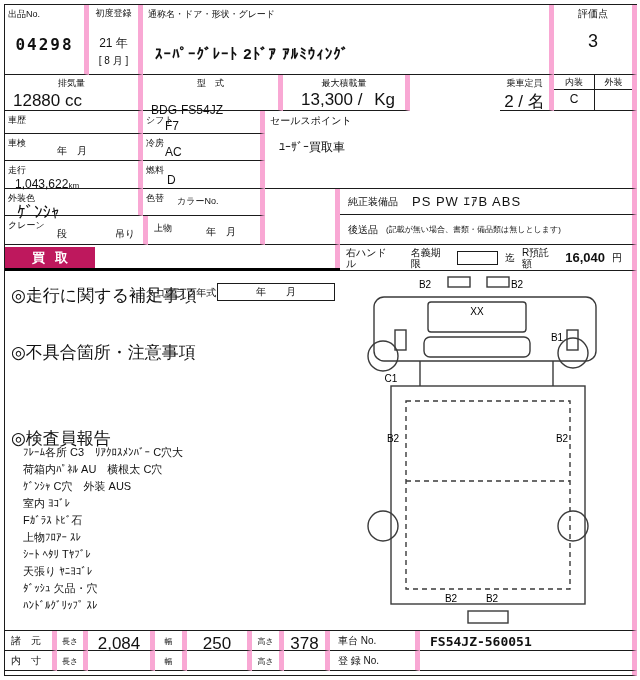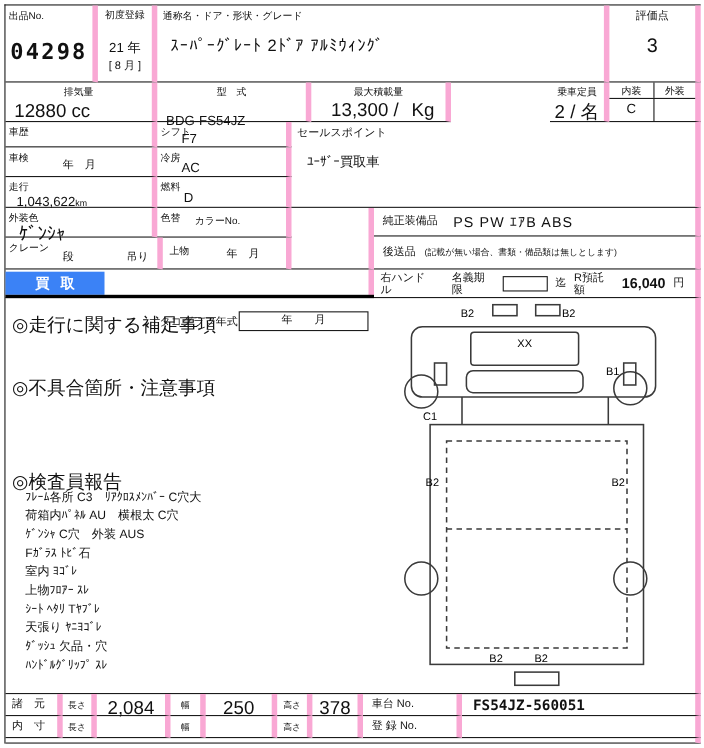--- a/index.html
+++ b/index.html
@@ -8,44 +8,44 @@
   .sheet { position:absolute; left:4px; top:4px; width:633px; height:672px;
     border-top:1px solid #1b1b1b; border-left:1px solid #1b1b1b; background:#fff; }
   .c { position:absolute; border-right:5px solid #f9a8d4; border-bottom:1px solid #1b1b1b; }
   .abs { position:absolute; }
   .l9 { font-size:9px; line-height:10px; }
   .l10 { font-size:10px; line-height:11px; }
   .lbl-tl { position:absolute; left:3px; top:3px; font-size:9px; }
   .lbl-ct { position:absolute; left:0; right:0; top:2px; text-align:center; font-size:9px; }
   .v11 { font-size:17px; } .v12 { font-size:12px; } .v13 { font-size:13px; }
   .mono { font-family:"DejaVu Sans Mono","Liberation Mono",monospace; }
-  .badge { background:#3b82f6; color:#fff; font-size:13px; font-weight:bold;
+  .badge { background:#be185d; color:#fff; font-size:13px; font-weight:bold;
     text-align:center; letter-spacing:10px; text-indent:10px; line-height:21px; }
   .rl { font-size:11px; line-height:17px; white-space:pre; }
   svg text { font-family:"Liberation Sans","DejaVu Sans",sans-serif; }
 </style>
 </head>
 <body>
 
 <div class="sheet">
 
   <div class="c" style="left:0;top:0;width:84px;height:70px">
     <div class="lbl-tl">出品No.</div>
-    <div class="abs mono" style="left:0;right:0;top:30px;text-align:center;font-size:20px;font-weight:bold;letter-spacing:2px">04298</div>
+    <div class="abs mono" style="left:0;right:0;top:30px;text-align:center;font-size:16px;font-weight:bold;letter-spacing:2px">04298</div>
   </div>
 
   <div class="c" style="left:84px;top:0;width:54px;height:70px">
     <div class="lbl-ct">初度登録</div>
     <div class="abs v12" style="left:0;right:0;top:30px;text-align:center">21 年</div>
     <div class="abs l10" style="left:0;right:0;top:50px;text-align:center">[ 8 月 ]</div>
   </div>
 
   <div class="c" style="left:138px;top:0;width:411px;height:70px">
     <div class="lbl-tl" style="left:5px">通称名・ドア・形状・グレード</div>
-    <div class="abs" style="left:12px;top:28px;font-size:15px;font-weight:normal;letter-spacing:1px">ｽｰﾊﾟｰｸﾞﾚｰﾄ 2ﾄﾞｱ ｱﾙﾐｳｨﾝｸﾞ</div>
+    <div class="abs" style="left:12px;top:40px;font-size:15px;font-weight:bold;letter-spacing:1px">ｽｰﾊﾟｰｸﾞﾚｰﾄ 2ﾄﾞｱ ｱﾙﾐｳｨﾝｸﾞ</div>
   </div>
 
   <div class="c" style="left:549px;top:0;width:83px;height:70px">
     <div class="lbl-ct" style="font-size:10px">評価点</div>
     <div class="abs" style="left:0;right:0;top:26px;text-align:center;font-size:18px">3</div>
   </div>
 
   <div class="c" style="left:0;top:70px;width:138px;height:36px">
     <div class="lbl-ct">排気量</div>
     <div class="abs v11" style="left:8px;top:16px">12880 cc</div>
@@ -160,22 +160,22 @@
     <div class="abs l10" style="left:140px;top:16px">タコグラフ年式</div>
     <div class="abs l10" style="left:212px;top:12px;width:118px;height:18px;border:1px solid #1b1b1b;line-height:16px;text-align:center">年　　月</div>
 
     <div class="abs v11" style="left:6px;top:70px">◎不具合箇所・注意事項</div>
     <div class="abs v11" style="left:6px;top:156px">◎検査員報告</div>
 
     <div class="abs" style="left:18px;top:173px">
       <div class="rl">ﾌﾚｰﾑ各所 C3　ﾘｱｸﾛｽﾒﾝﾊﾞｰ C穴大</div>
       <div class="rl">荷箱内ﾊﾟﾈﾙ AU　横根太 C穴</div>
       <div class="rl">ｹﾞﾝｼｬ C穴　外装 AUS</div>
+      <div class="rl">室内 ﾖｺﾞﾚ</div>
       <div class="rl">Fｶﾞﾗｽ ﾄﾋﾞ石</div>
-      <div class="rl">室内 ﾖｺﾞﾚ</div>
       <div class="rl">上物ﾌﾛｱｰ ｽﾚ</div>
       <div class="rl">ｼｰﾄ ﾍﾀﾘ Tﾔﾌﾞﾚ</div>
       <div class="rl">天張り ﾔﾆﾖｺﾞﾚ</div>
       <div class="rl">ﾀﾞｯｼｭ 欠品・穴</div>
       <div class="rl">ﾊﾝﾄﾞﾙｸﾞﾘｯﾌﾟ ｽﾚ</div>
     </div>
 
     <svg class="abs" style="left:356px;top:4px" width="260" height="352" viewBox="0 0 260 352">
       <g fill="none" stroke="#3a3a3a" stroke-width="1.4">
         <rect x="87" y="2" width="22" height="10"></rect>

